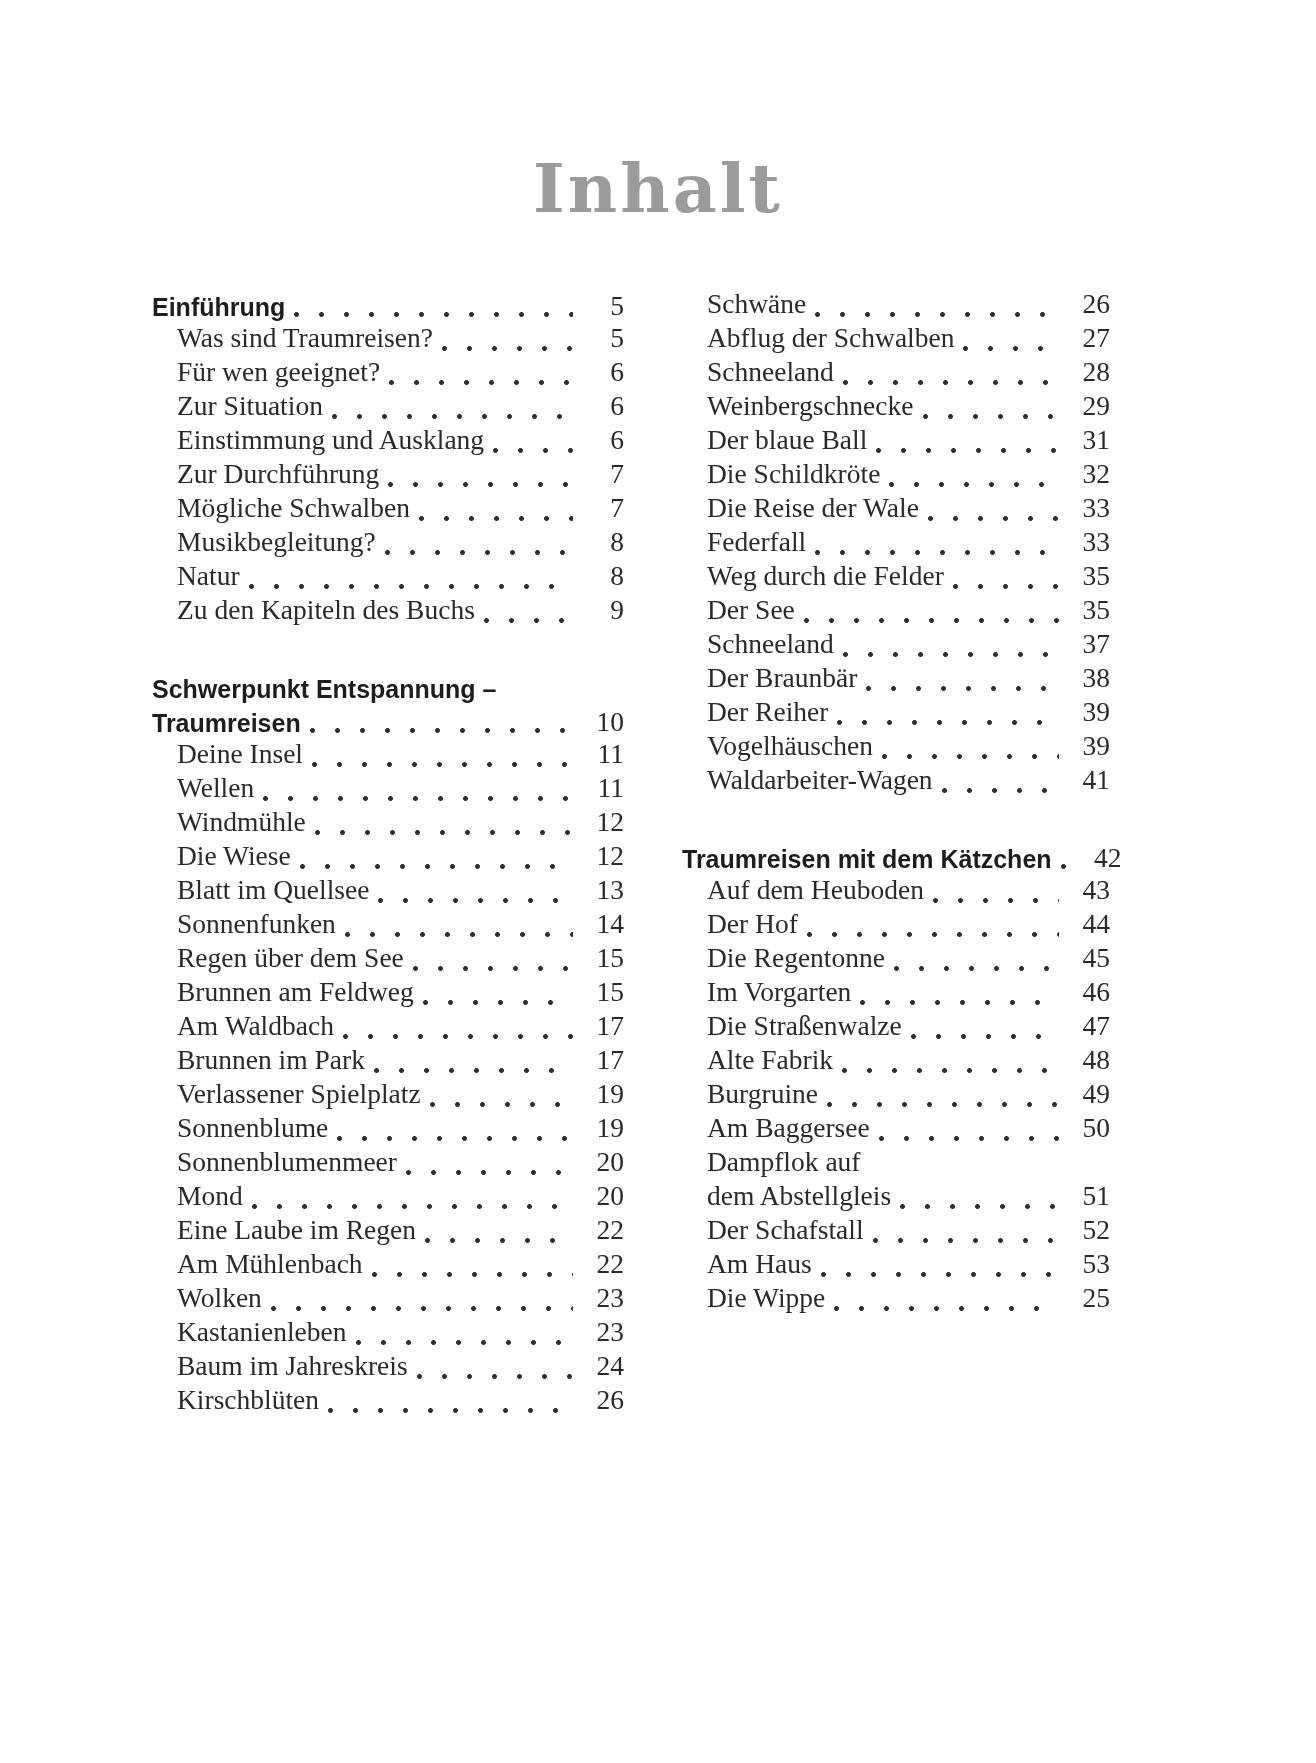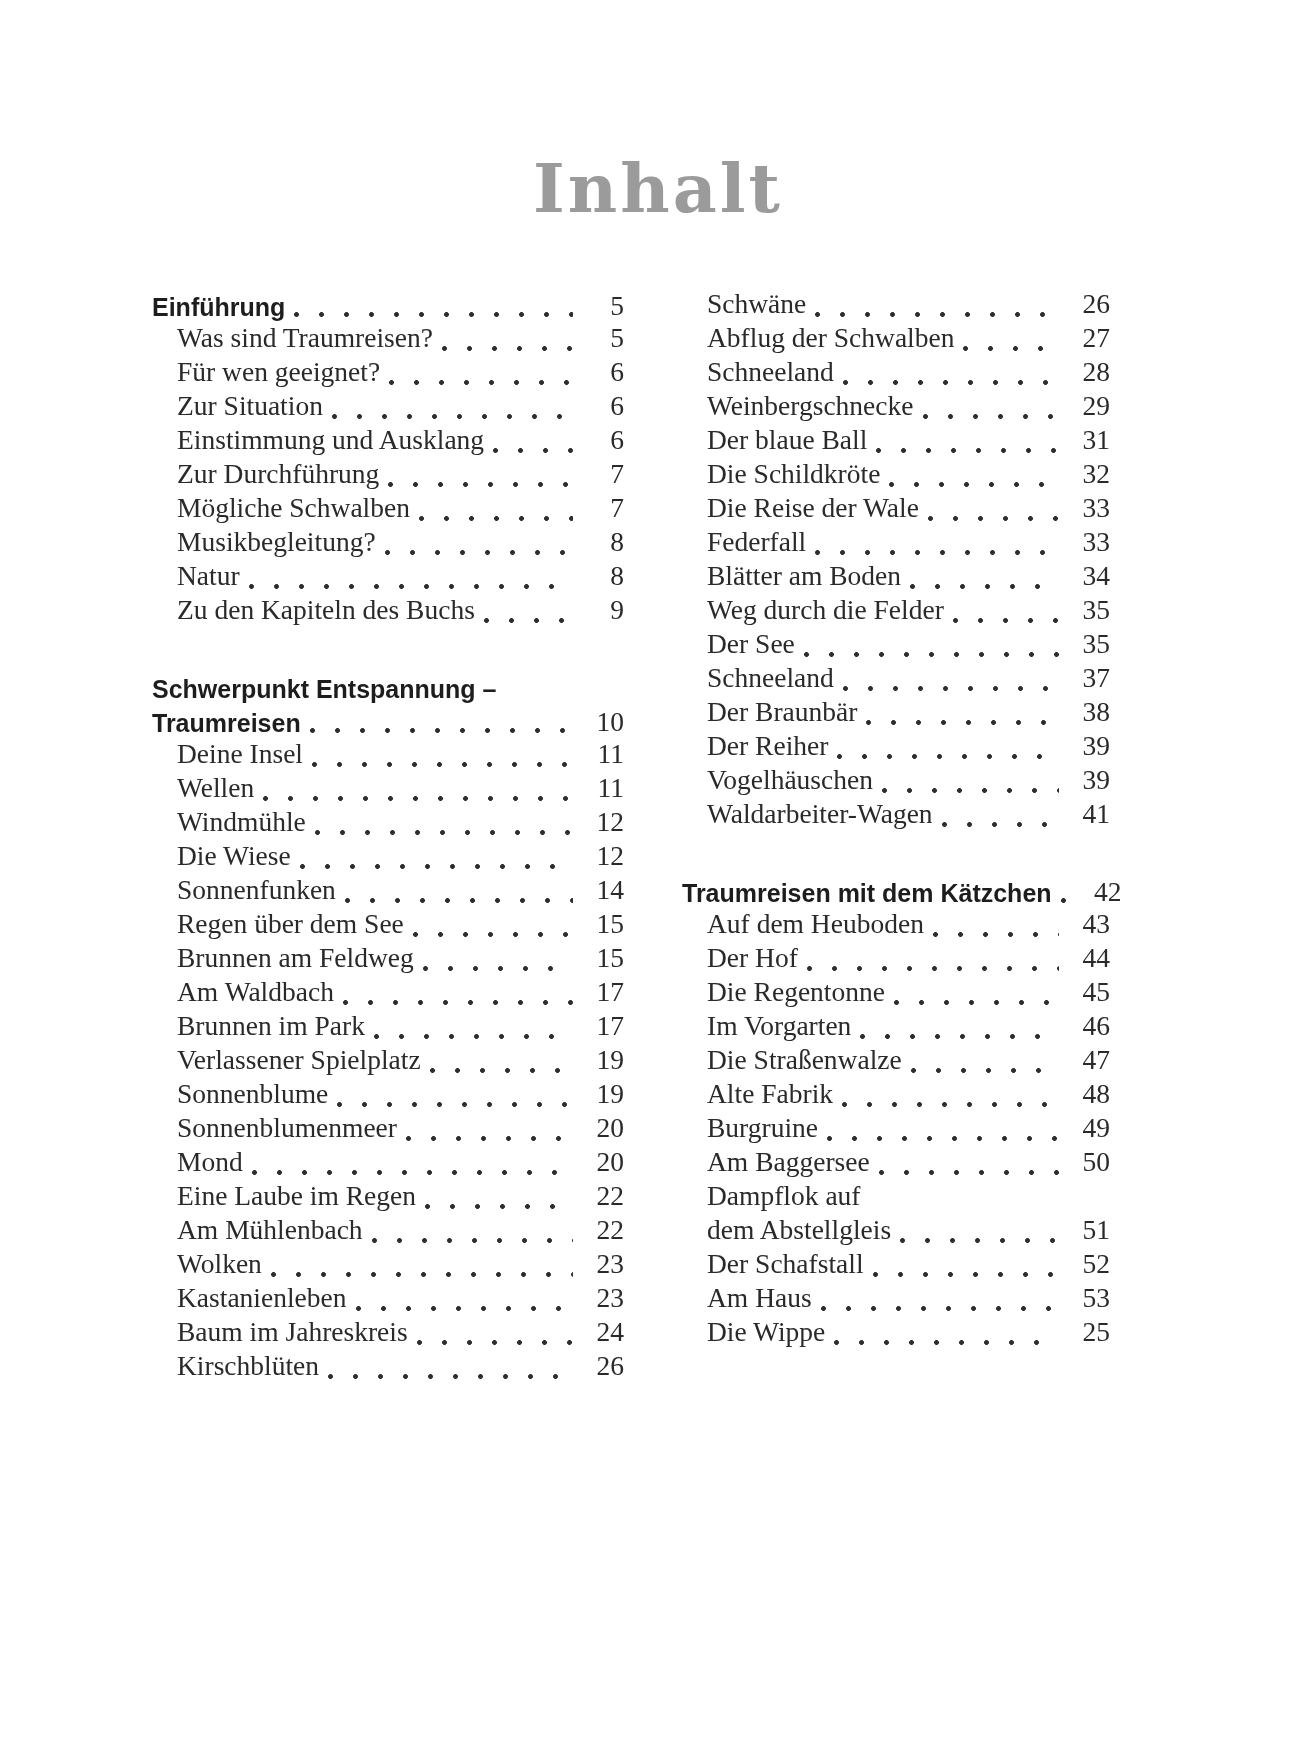--- a/index.html
+++ b/index.html
@@ -159,20 +159,25 @@
           <span class="label">Windmühle</span>
           <span class="leader"></span>
           <span class="page-num">12</span>
         </div>
         <div class="row entry">
           <span class="label">Die Wiese</span>
           <span class="leader"></span>
           <span class="page-num">12</span>
         </div>
         <div class="row entry">
+          <span class="label">Blatt im Quellsee</span>
+          <span class="leader"></span>
+          <span class="page-num">13</span>
+        </div>
+        <div class="row entry">
           <span class="label">Sonnenfunken</span>
           <span class="leader"></span>
           <span class="page-num">14</span>
         </div>
         <div class="row entry">
           <span class="label">Regen über dem See</span>
           <span class="leader"></span>
           <span class="page-num">15</span>
         </div>
         <div class="row entry">
@@ -274,25 +279,20 @@
         </div>
         <div class="row entry">
           <span class="label">Die Reise der Wale</span>
           <span class="leader"></span>
           <span class="page-num">33</span>
         </div>
         <div class="row entry">
           <span class="label">Federfall</span>
           <span class="leader"></span>
           <span class="page-num">33</span>
-        </div>
-        <div class="row entry">
-          <span class="label">Blätter am Boden</span>
-          <span class="leader"></span>
-          <span class="page-num">34</span>
         </div>
         <div class="row entry">
           <span class="label">Weg durch die Felder</span>
           <span class="leader"></span>
           <span class="page-num">35</span>
         </div>
         <div class="row entry">
           <span class="label">Der See</span>
           <span class="leader"></span>
           <span class="page-num">35</span>

